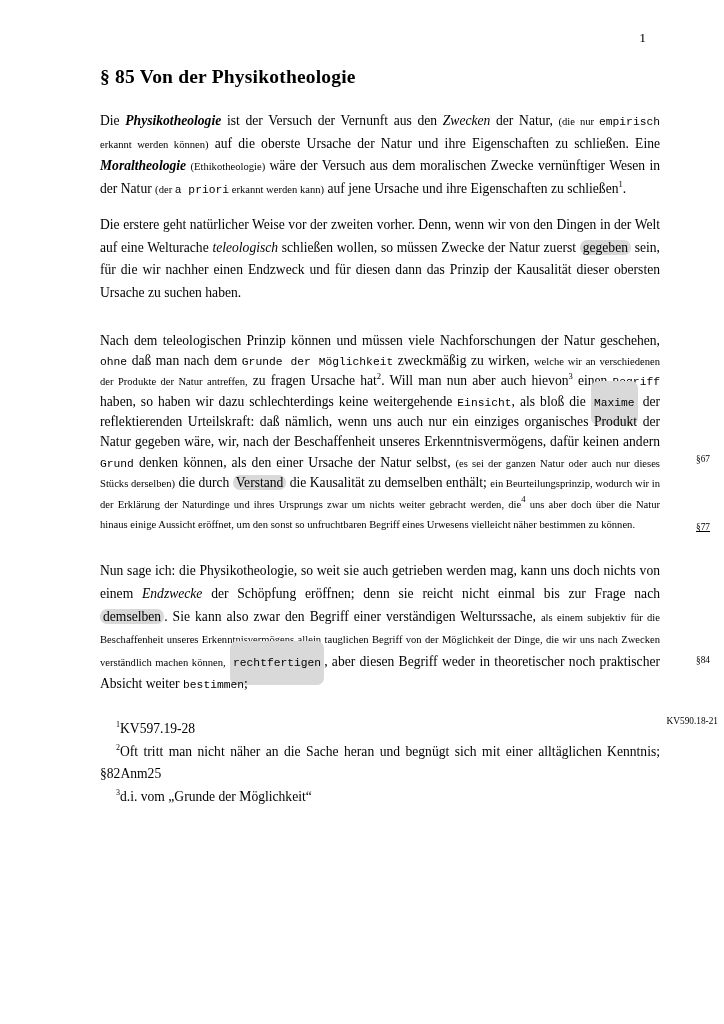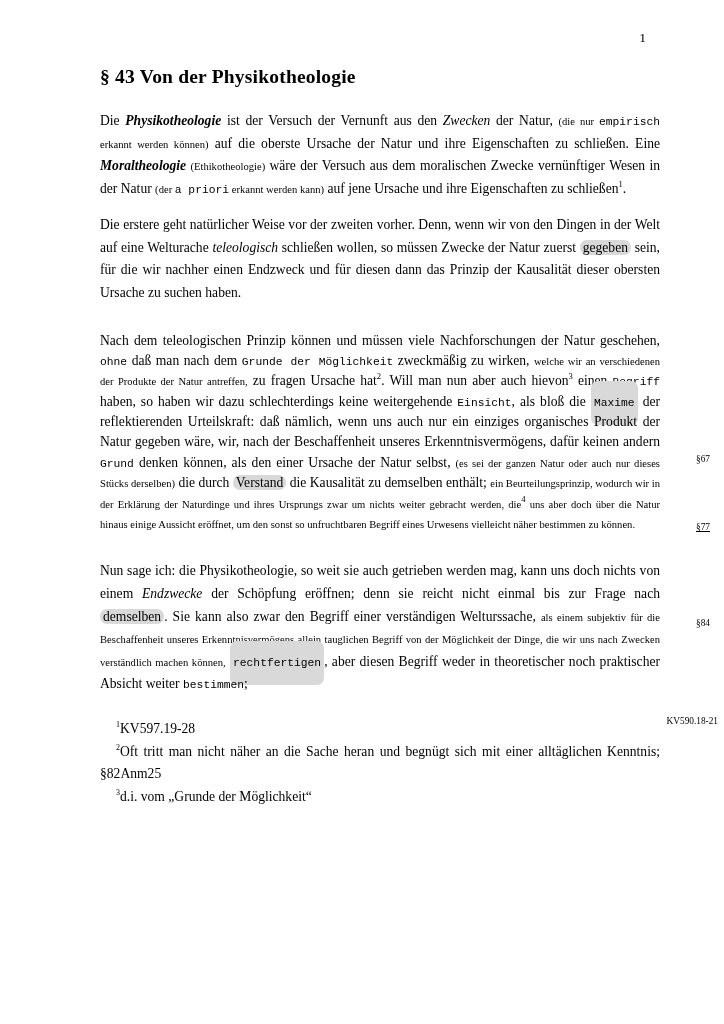--- a/index.html
+++ b/index.html
@@ -95,33 +95,33 @@
   .block3 { margin-top: 26px; }
   .block4 { margin-top: 26px; }
 </style>
 </head>
 <body>
 
 <div class="page">
 
   <div class="page-number">1</div>
 
-  <h1 class="section-title">§ 43 Von der Physikotheologie</h1>
+  <h1 class="section-title">§ 85 Von der Physikotheologie</h1>
 
   <p class="para-main"><span>Die </span><span class="bolditalic">Physikotheologie</span><span> ist der Versuch der Vernunft aus den </span><span class="italic">Zwecken</span><span> der Natur, </span><span class="small">(die nur </span><span class="mono">empirisch</span><span class="small"> erkannt werden können)</span><span> auf die oberste Ursache der Natur und ihre Eigenschaften zu schließen. Eine </span><span class="bolditalic">Moraltheologie</span><span> </span><span class="small">(Ethikotheologie)</span><span> wäre der Versuch aus dem moralischen Zwecke vernünftiger Wesen in der Natur </span><span class="small">(der </span><span class="mono">a priori</span><span class="small"> erkannt werden kann)</span><span> auf jene Ursache und ihre Eigenschaften zu schließen</span><sup>1</sup><span>.</span></p>
 
   <p class="para-main"><span>Die erstere geht natürlicher Weise vor der zweiten vorher. Denn, wenn wir von den Dingen in der Welt auf eine Welturache </span><span class="italic">teleologisch</span><span> schließen wollen, so müssen Zwecke der Natur zuerst </span><span class="hl">gegeben</span><span> sein, für die wir nachher einen Endzweck und für diesen dann das Prinzip der Kausalität dieser obersten Ursache zu suchen haben.</span></p>
 
   <p class="para-main block3 tight"><span>Nach dem teleologischen Prinzip können und müssen viele Nachforschungen der Natur geschehen, </span><span class="mono">ohne</span><span> daß man nach dem </span><span class="mono">Grunde der Möglichkeit</span><span> zweckmäßig zu wirken, </span><span class="small">welche wir an verschiedenen der Produkte der Natur antreffen,</span><span> zu fragen Ursache hat</span><sup>2</sup><span>. Will man nun aber auch hievon</span><sup>3</sup><span> einen </span><span class="mono">Begriff</span><span> haben, so haben wir dazu schlechterdings keine weitergehende </span><span class="mono">Einsicht</span><span>, als bloß die </span><span class="hl-mono">Maxime</span><span> der reflektierenden Urteilskraft: daß nämlich, wenn uns auch nur ein einziges organisches Produkt der Natur gegeben wäre, wir, nach der Beschaffenheit unseres Erkenntnisvermögens, dafür keinen andern </span><span class="mono">Grund</span><span> denken können, als den einer Ursache der Natur selbst, </span><span class="small">(es sei der ganzen Natur oder auch nur dieses Stücks derselben)</span><span> die durch </span><span class="hl">Verstand</span><span> die Kausalität zu demselben enthält; </span><span class="small">ein Beurteilungsprinzip, wodurch wir in der Erklärung der Naturdinge und ihres Ursprungs zwar um nichts weiter gebracht werden, die</span><sup>4</sup><span class="small"> uns aber doch über die Natur hinaus einige Aussicht eröffnet, um den sonst so unfruchtbaren Begriff eines Urwesens vielleicht näher bestimmen zu können.</span></p>
 
   <p class="para-main block4"><span>Nun sage ich: die Physikotheologie, so weit sie auch getrieben werden mag, kann uns doch nichts von einem </span><span class="italic">Endzwecke</span><span> der Schöpfung eröffnen; denn sie reicht nicht einmal bis zur Frage nach </span><span class="hl">demselben</span><span>. Sie kann also zwar den Begriff einer verständigen Welturssache, </span><span class="small">als einem subjektiv für die Beschaffenheit unseres Erkenntnisvermögens allein tauglichen Begriff von der Möglichkeit der Dinge, die wir uns nach Zwecken verständlich machen können,</span> <span class="hl-mono">rechtfertigen</span><span>, aber diesen Begriff weder in theoretischer noch praktischer Absicht weiter </span><span class="mono">bestimmen</span><span>;</span></p>
 
   <div class="marginnote" style="top: 454px;">§67</div>
   <div class="marginnote" style="top: 522px; text-decoration: underline;">§77</div>
-  <div class="marginnote" style="top: 618px;">§84</div>
+  <div class="marginnote" style="top: 655px;">§84</div>
   <div class="marginnote" style="top: 716px; right: 6px;">KV590.18-21</div>
 
   <div class="footnotes">
     <p class="fn"><sup>1</sup><span>KV597.19-28</span></p>
     <p class="fn"><sup>2</sup><span>Oft tritt man nicht näher an die Sache heran und begnügt sich mit einer alltäglichen Kenntnis; §82Anm25</span></p>
     <p class="fn"><sup>3</sup><span>d.i. vom „Grunde der Möglichkeit“</span></p>
   </div>
 
 </div>
 

